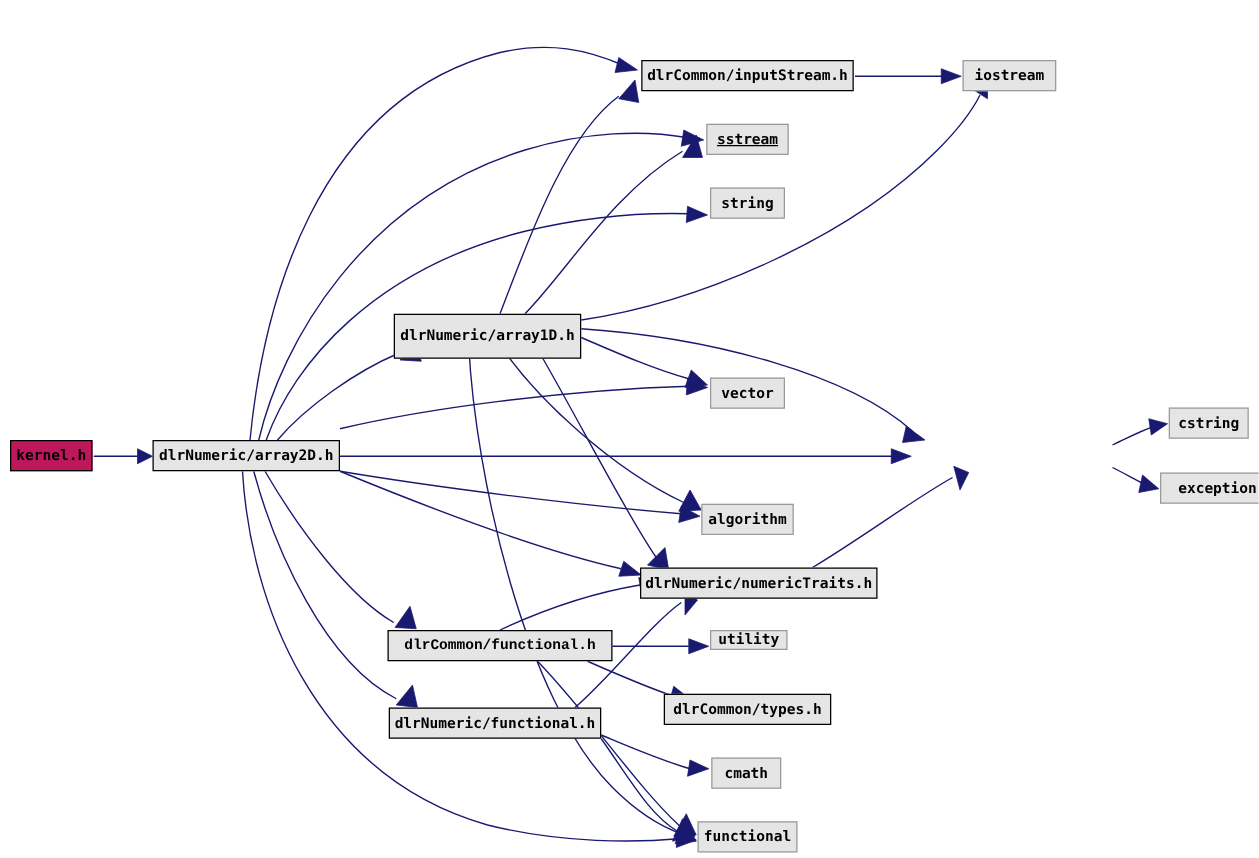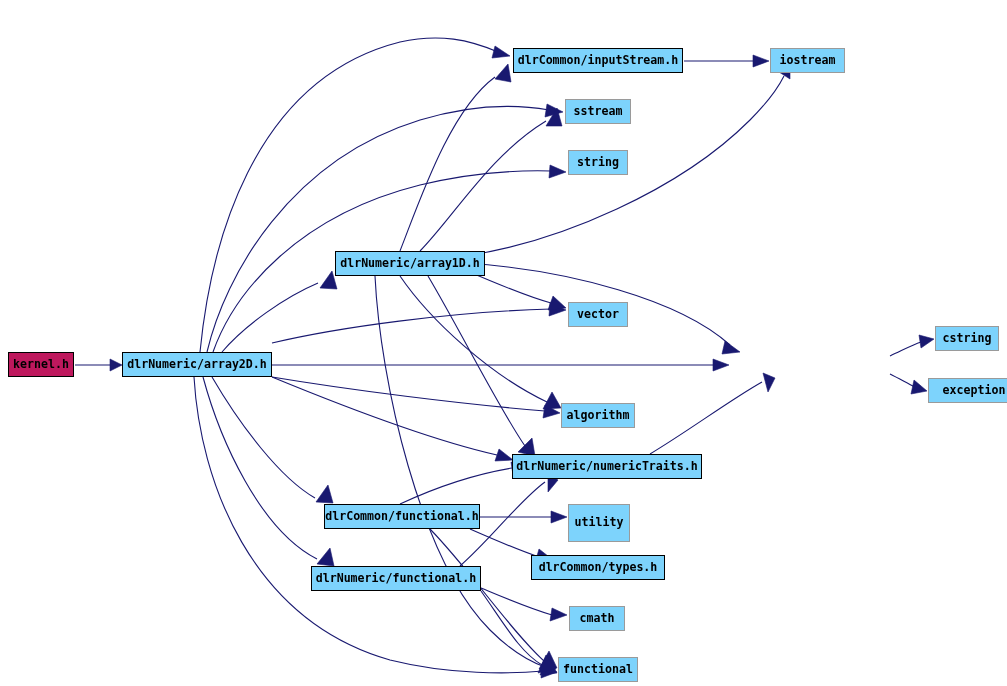--- a/index.html
+++ b/index.html
@@ -32,21 +32,21 @@
     fill: #191970;
     stroke: #191970;
     stroke-width: 0.6;
   }
   .node-box {
     position: absolute;
     box-sizing: border-box;
     display: flex;
     align-items: center;
     justify-content: center;
-    background: #7dd3fc;
+    background: #e5e5e5;
     font-size: 11.6px;
     font-weight: bold;
     color: #000000;
     letter-spacing: 0px;
     white-space: nowrap;
     line-height: 1;
   }
   .node-box.kind-project {
     border: 1.3px solid #000000;
   }
@@ -167,48 +167,48 @@
   </div>
   <div class="node-box kind-project" style="left:122px; top:352px; width:150px; height:25px;">
     <span class="node-label">dlrNumeric/array2D.h</span>
   </div>
   <div class="node-box kind-project" style="left:513px; top:48px; width:170px; height:25px;">
     <span class="node-label">dlrCommon/inputStream.h</span>
   </div>
   <div class="node-box kind-system" style="left:770px; top:48px; width:75px; height:25px;">
     <span class="node-label">iostream</span>
   </div>
-  <div class="node-box kind-system" style="left:565px; top:99px; width:66px; height:25px;">
+  <div class="node-box kind-system" style="left:565px; top:99px; width:66px; height:25px;text-decoration:underline;">
     <span class="node-label">sstream</span>
   </div>
   <div class="node-box kind-system" style="left:568px; top:150px; width:60px; height:25px;">
     <span class="node-label">string</span>
   </div>
-  <div class="node-box kind-project" style="left:315px; top:251px; width:150px; height:25px;margin-left:20px;">
+  <div class="node-box kind-project" style="left:315px; top:251px; width:150px; height:36px;">
     <span class="node-label">dlrNumeric/array1D.h</span>
   </div>
   <div class="node-box kind-system" style="left:568px; top:302px; width:60px; height:25px;">
     <span class="node-label">vector</span>
   </div>
   <div class="node-box kind-system" style="left:935px; top:326px; width:64px; height:25px;">
     <span class="node-label">cstring</span>
   </div>
   <div class="node-box kind-system" style="left:928px; top:378px; width:92px; height:25px;">
     <span class="node-label">exception</span>
   </div>
   <div class="node-box kind-system" style="left:561px; top:403px; width:74px; height:25px;">
     <span class="node-label">algorithm</span>
   </div>
   <div class="node-box kind-project" style="left:512px; top:454px; width:190px; height:25px;">
     <span class="node-label">dlrNumeric/numericTraits.h</span>
   </div>
-  <div class="node-box kind-project" style="left:324px; top:504px; width:156px; height:25px;">
+  <div class="node-box kind-project" style="left:310px; top:504px; width:180px; height:25px;font-family:Liberation Mono, monospace;">
     <span class="node-label">dlrCommon/functional.h</span>
   </div>
-  <div class="node-box kind-system" style="left:568px; top:504px; width:62px; height:38px;justify-content:center;">
+  <div class="node-box kind-system" style="left:568px; top:504px; width:62px; height:16px;justify-content:center;">
     <span class="node-label">utility</span>
   </div>
   <div class="node-box kind-project" style="left:531px; top:555px; width:134px; height:25px;align-items:center;">
     <span class="node-label">dlrCommon/types.h</span>
   </div>
   <div class="node-box kind-project" style="left:311px; top:566px; width:170px; height:25px;">
     <span class="node-label">dlrNumeric/functional.h</span>
   </div>
   <div class="node-box kind-system" style="left:569px; top:606px; width:56px; height:25px;">
     <span class="node-label">cmath</span>

